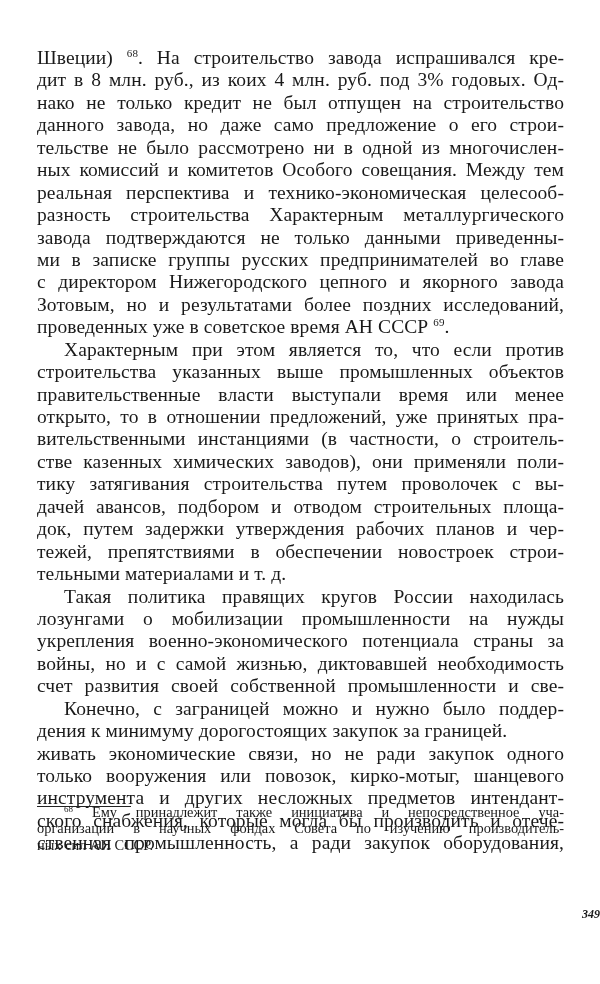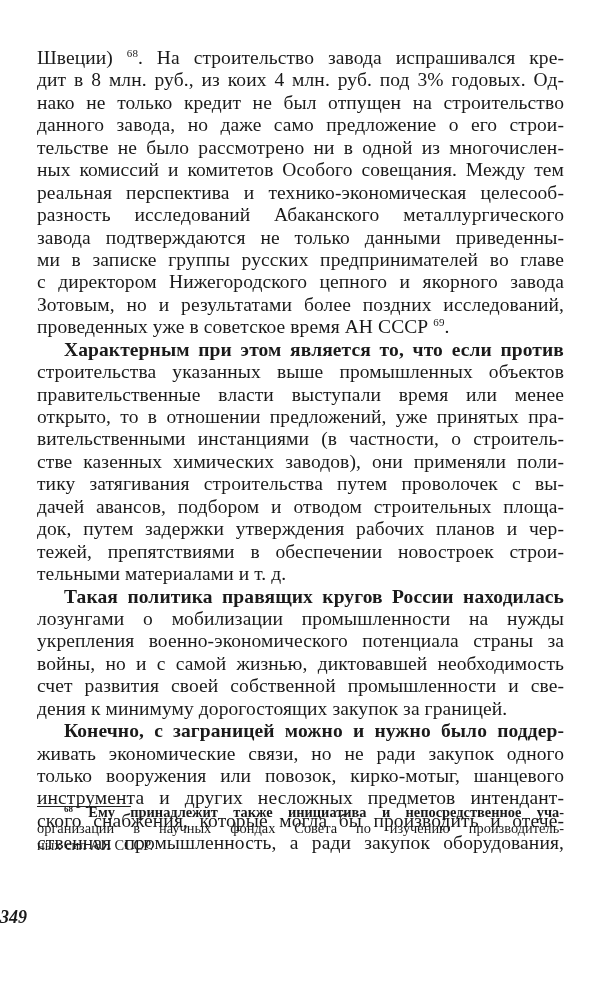--- a/index.html
+++ b/index.html
@@ -1,40 +1,40 @@
 <!DOCTYPE html>
 <html><head>
   <meta charset="utf-8">
   <style>
     html, body { margin: 0; padding: 0; background: #ffffff; }
     body { width: 600px; height: 984px; position: relative; overflow: hidden; color: #1a1a1a; font-family: "Liberation Serif", "DejaVu Serif", serif; }
     .page { position: absolute; left: 37px; top: 47px; width: 527px; }
     .line { display: block; height: 22.45px; line-height: 22.45px; font-size: 19.5px; white-space: nowrap; text-align: justify; text-align-last: justify; letter-spacing: 0.1px; }
     .line.last { text-align-last: left; }
-    .indent { padding-left: 27px; font-weight: bold; }
+    .indent { padding-left: 27px; }
     sup { font-size: 11px; vertical-align: 7px; line-height: 0; }
     .rule { position: absolute; left: 37px; top: 806px; width: 94px; height: 1px; background: #222; }
     .footnotes { position: absolute; left: 37px; top: 804px; width: 527px; }
     .fn-line { display: block; height: 16.3px; line-height: 16.3px; font-size: 14.4px; white-space: nowrap; text-align: justify; text-align-last: justify; }
     .fn-line.last { text-align-last: left; }
     .fn-line sup { font-size: 9px; vertical-align: 5px; }
-    .page-number { position: absolute; left: 0; width: 600px; top: 907px; text-align: left; font-size: 18px; font-weight: bold; font-style: italic; }
+    .page-number { position: absolute; left: 0; width: 600px; top: 907px; text-align: right; font-size: 12px; font-weight: bold; font-style: italic; }
   </style>
 </head>
 <body>
 
 <div class="page" id="body-lines">
     <span class="line"><span>Швеции) </span><sup>68</sup><span>. На строительство завода испрашивался кре-</span></span>
     <span class="line"><span>дит в 8 млн. руб., из коих 4 млн. руб. под 3% годовых. Од-</span></span>
     <span class="line"><span>нако не только кредит не был отпущен на строительство</span></span>
     <span class="line"><span>данного завода, но даже само предложение о его строи-</span></span>
     <span class="line"><span>тельстве не было рассмотрено ни в одной из многочислен-</span></span>
     <span class="line"><span>ных комиссий и комитетов Особого совещания. Между тем</span></span>
     <span class="line"><span>реальная перспектива и технико-экономическая целесооб-</span></span>
-    <span class="line"><span>разность исследований Абаканского металлургического</span></span>
+    <span class="line"><span>разность строительства Характерным металлургического</span></span>
     <span class="line"><span>завода подтверждаются не только данными приведенны-</span></span>
     <span class="line"><span>ми в записке группы русских предпринимателей во главе</span></span>
     <span class="line"><span>с директором Нижегородского цепного и якорного завода</span></span>
     <span class="line"><span>Зотовым, но и результатами более поздних исследований,</span></span>
     <span class="line last"><span>проведенных уже в советское время АН СССР </span><sup>69</sup><span>.</span></span>
     <span class="line indent"><span>Характерным при этом является то, что если против</span></span>
     <span class="line"><span>строительства указанных выше промышленных объектов</span></span>
     <span class="line"><span>правительственные власти выступали время или менее</span></span>
     <span class="line"><span>открыто, то в отношении предложений, уже принятых пра-</span></span>
     <span class="line"><span>вительственными инстанциями (в частности, о строитель-</span></span>
@@ -42,22 +42,22 @@
     <span class="line"><span>тику затягивания строительства путем проволочек с вы-</span></span>
     <span class="line"><span>дачей авансов, подбором и отводом строительных площа-</span></span>
     <span class="line"><span>док, путем задержки утверждения рабочих планов и чер-</span></span>
     <span class="line"><span>тежей, препятствиями в обеспечении новостроек строи-</span></span>
     <span class="line last"><span>тельными материалами и т. д.</span></span>
     <span class="line indent"><span>Такая политика правящих кругов России находилась</span></span>
     <span class="line"><span>лозунгами о мобилизации промышленности на нужды</span></span>
     <span class="line"><span>укрепления военно-экономического потенциала страны за</span></span>
     <span class="line"><span>войны, но и с самой жизнью, диктовавшей необходимость</span></span>
     <span class="line"><span>счет развития своей собственной промышленности и све-</span></span>
+    <span class="line indent"><span>Конечно, с заграницей можно и нужно было поддер-</span></span>
     <span class="line last"><span>дения к минимуму дорогостоящих закупок за границей.</span></span>
-    <span class="line indent"><span>Конечно, с заграницей можно и нужно было поддер-</span></span>
     <span class="line"><span>живать экономические связи, но не ради закупок одного</span></span>
     <span class="line"><span>только вооружения или повозок, кирко-мотыг, шанцевого</span></span>
     <span class="line"><span>инструмента и других несложных предметов интендант-</span></span>
     <span class="line"><span>ского снабжения, которые могла бы производить и отече-</span></span>
     <span class="line"><span>ственная промышленность, а ради закупок оборудования,</span></span>
   </div>
 <div class="rule"></div>
 <div class="footnotes" id="fn-lines">
     <span class="fn-line indent"><sup>68</sup><span> Ему принадлежит также инициатива и непосредственное уча-</span></span>
     <span class="fn-line"><span>организации в научных фондах Совета по изучению производитель-</span></span>

